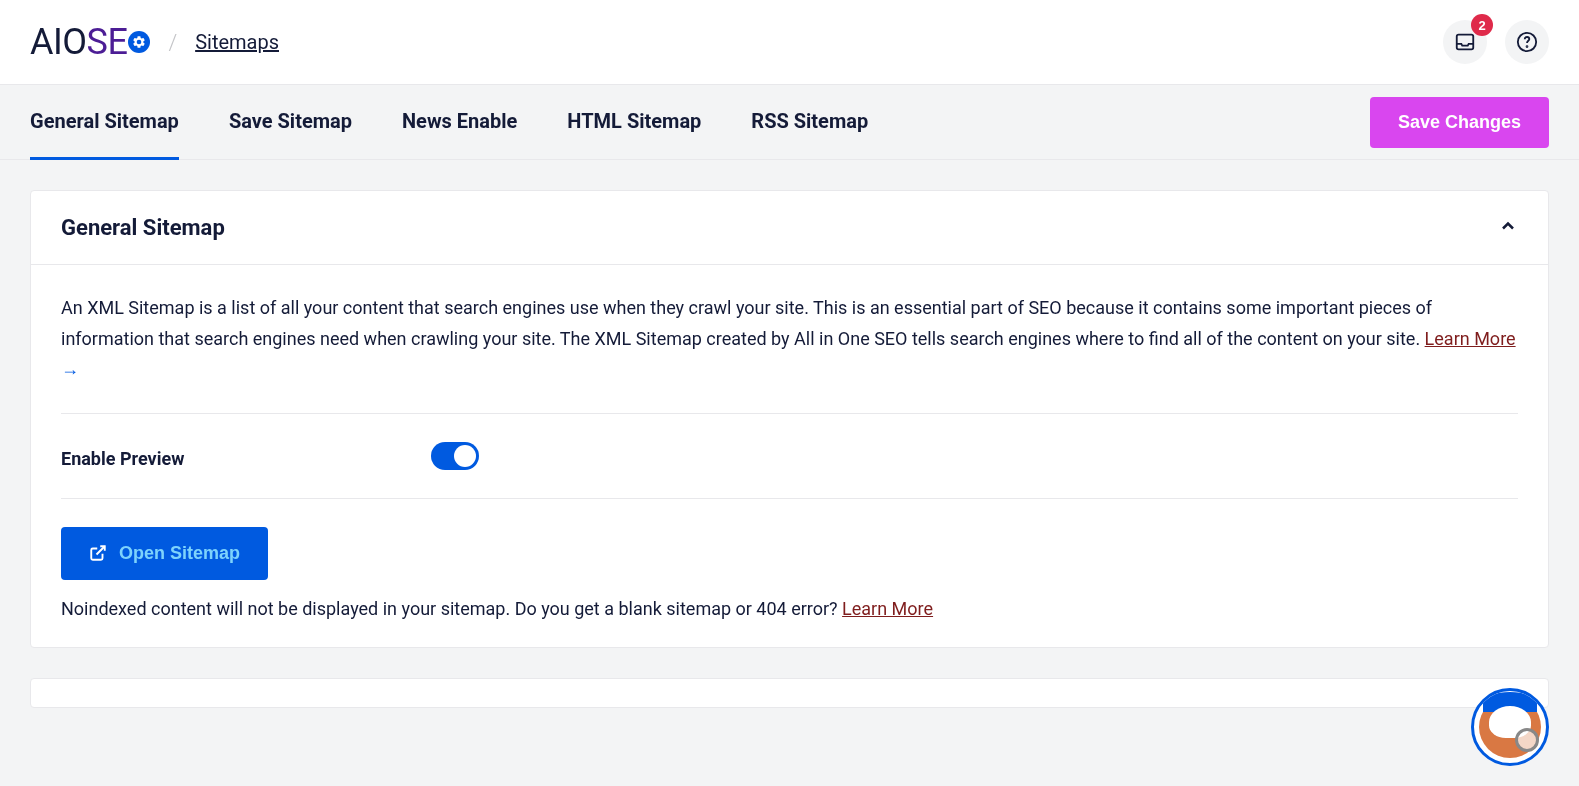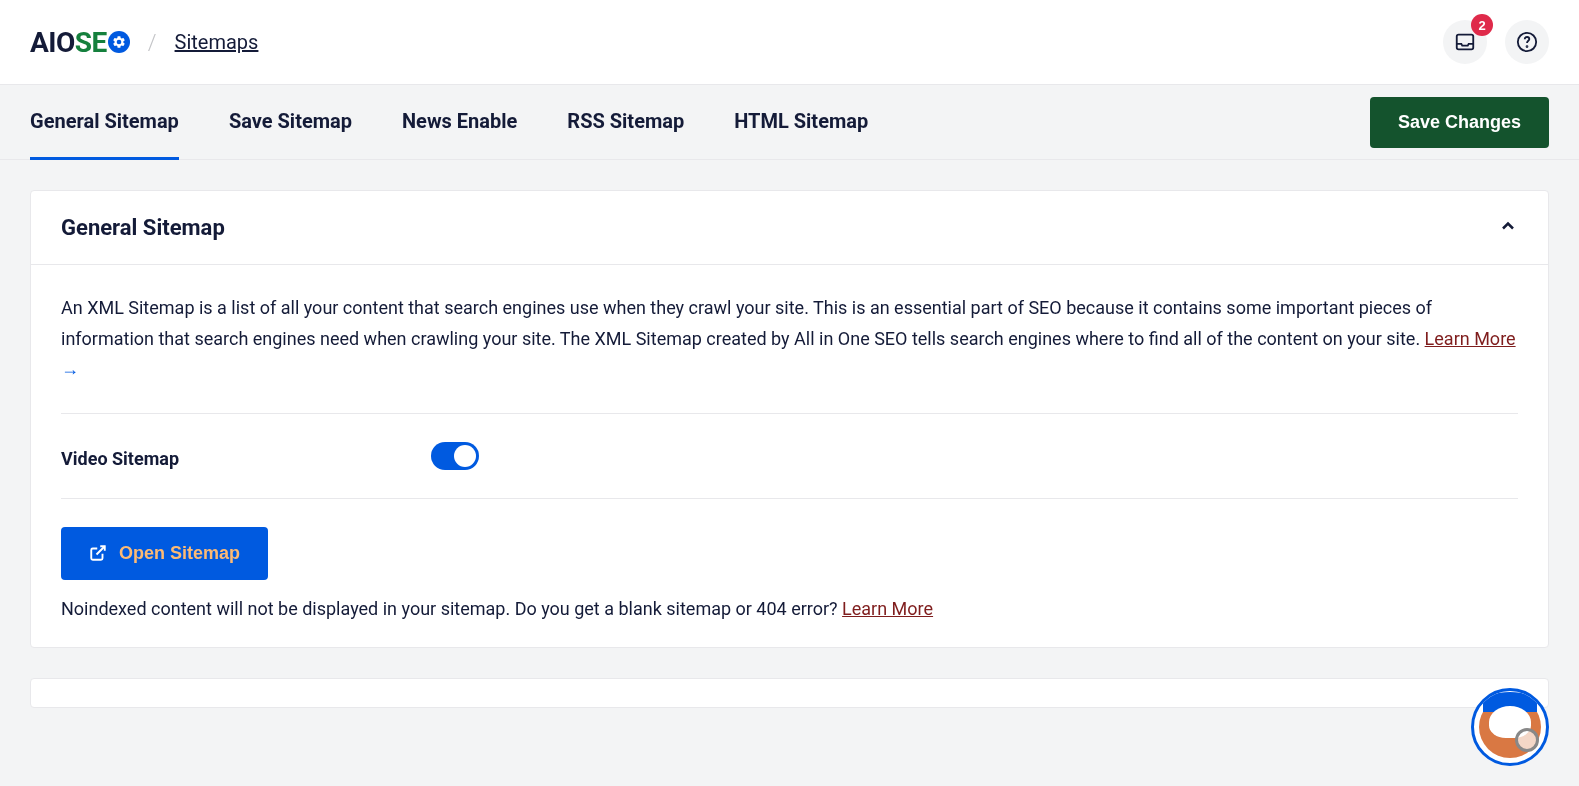--- a/index.html
+++ b/index.html
@@ -19,32 +19,32 @@
       justify-content: space-between;
       padding: 20px 30px;
       border-bottom: 1px solid #e8e8eb;
     }
     .header-left {
       display: flex;
       align-items: center;
       gap: 18px;
     }
     .logo {
-      font-weight: 700;
-      font-size: 28px;
+      font-weight: 400;
+      font-size: 36px;
       color: #141b38;
       letter-spacing: -0.5px;
       display: flex;
       align-items: center;
     }
     .logo-aio {
       color: #141b38;
     }
     .logo-seo {
-      color: #15803d;
+      color: #4c1d95;
       display: flex;
       align-items: center;
     }
     .logo-gear {
       display: inline-flex;
       width: 22px;
       height: 22px;
       background: #005ae0;
       border-radius: 50%;
       align-items: center;
@@ -116,21 +116,21 @@
       font-weight: 700;
       color: #141b38;
       cursor: pointer;
       border-bottom: 3px solid transparent;
       margin-bottom: -1px;
     }
     .tab.active {
       border-bottom-color: #005ae0;
     }
     .save-btn {
-      background: #14532d;
+      background: #d946ef;
       color: #fff;
       border: none;
       padding: 15px 28px;
       font-size: 18px;
       font-weight: 700;
       border-radius: 4px;
       cursor: pointer;
     }
     .content {
       padding: 30px;
@@ -201,21 +201,21 @@
       position: absolute;
       right: 3px;
       top: 3px;
       width: 22px;
       height: 22px;
       background: #fff;
       border-radius: 50%;
     }
     .open-btn {
       background: #005ae0;
-      color: #fdba74;
+      color: #7dd3fc;
       border: none;
       padding: 16px 28px;
       font-size: 18px;
       font-weight: 700;
       border-radius: 4px;
       cursor: pointer;
       display: inline-flex;
       align-items: center;
       gap: 12px;
     }
@@ -317,43 +317,43 @@
         </svg>
     </button>
   </div>
 </div>
 
 <div class="tabs-bar">
   <div class="tabs">
     <div class="tab active">General Sitemap</div>
     <div class="tab">Save Sitemap</div>
     <div class="tab">News Enable</div>
+    <div class="tab">HTML Sitemap</div>
     <div class="tab">RSS Sitemap</div>
-    <div class="tab">HTML Sitemap</div>
   </div>
   <button class="save-btn">Save Changes</button>
 </div>
 
 <div class="content">
   <div class="card">
     <div class="card-header">
       <div class="card-title">General Sitemap</div>
       <div class="chevron">
         <svg width="20" height="20" viewBox="0 0 24 24" fill="none" stroke="#141b38" stroke-width="3">
             <path d="M6 15l6-6 6 6"></path>
           </svg>
       </div>
     </div>
     <div class="card-body">
       <p class="description">
         <span>An XML Sitemap is a list of all your content that search engines use when they crawl your site. This is an essential part of SEO because it contains some important pieces of information that search engines need when crawling your site. The XML Sitemap created by All in One SEO tells search engines where to find all of the content on your site. </span><a class="learn-more">Learn More</a><span class="arrow"> →</span>
       </p>
       <hr class="divider">
       <div class="setting-row">
-        <div class="setting-label">Video Sitemap</div>
+        <div class="setting-label">Enable Preview</div>
         <div class="setting-control">
           <div class="toggle">
             <div class="toggle-knob"></div>
           </div>
         </div>
       </div>
       <hr class="divider">
       <div class="setting-row">
         <div class="setting-control">
           <button class="open-btn">

